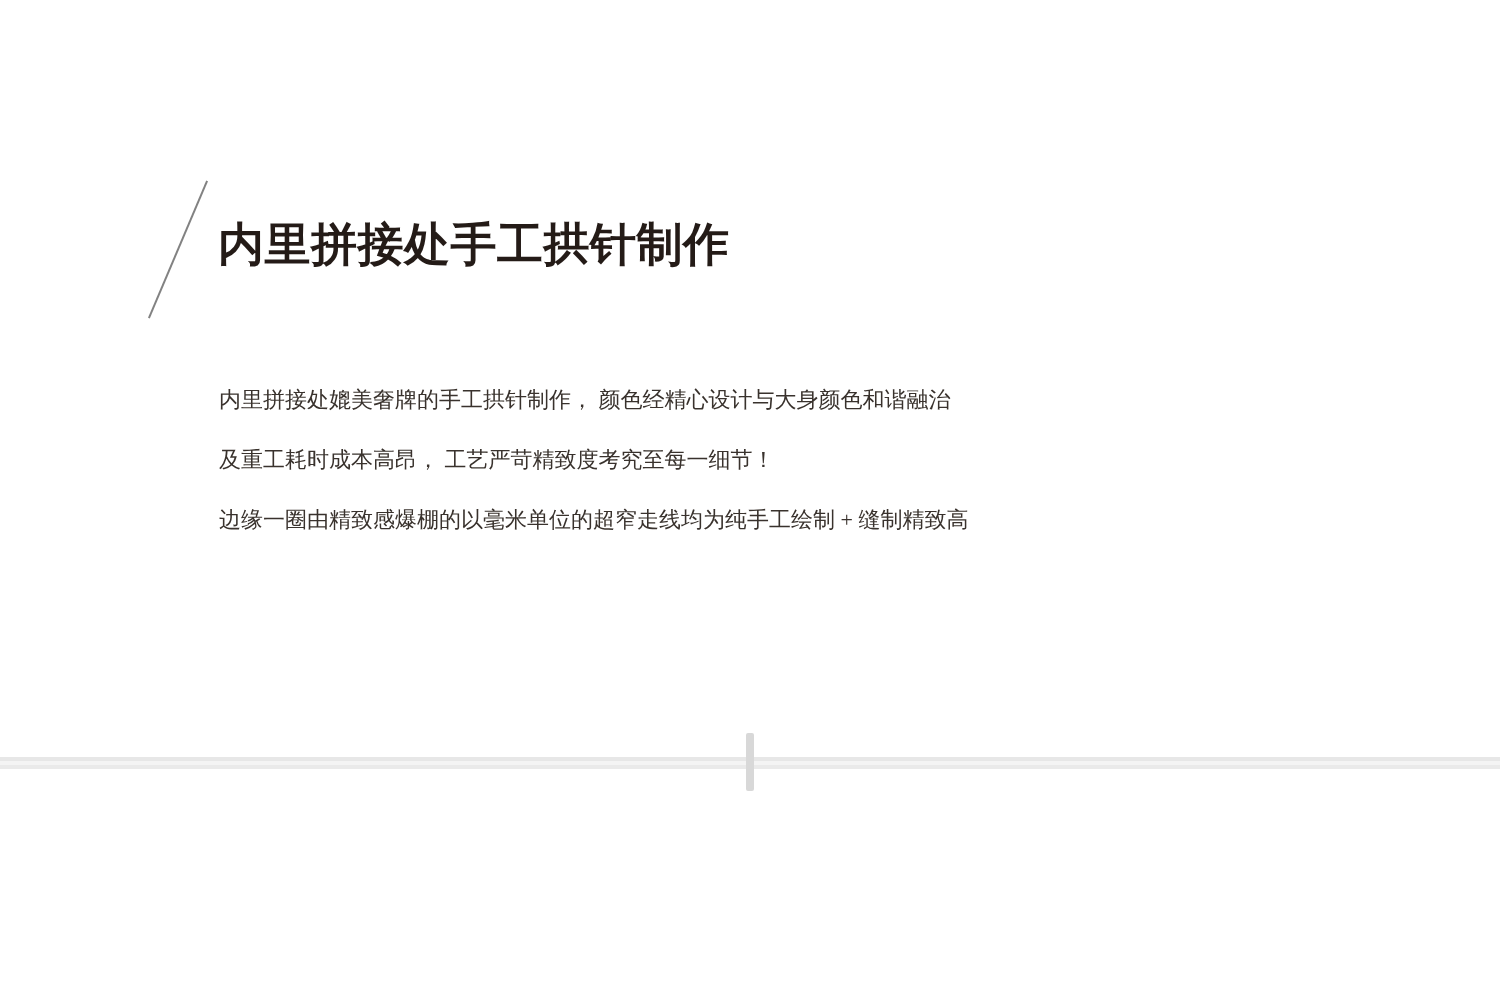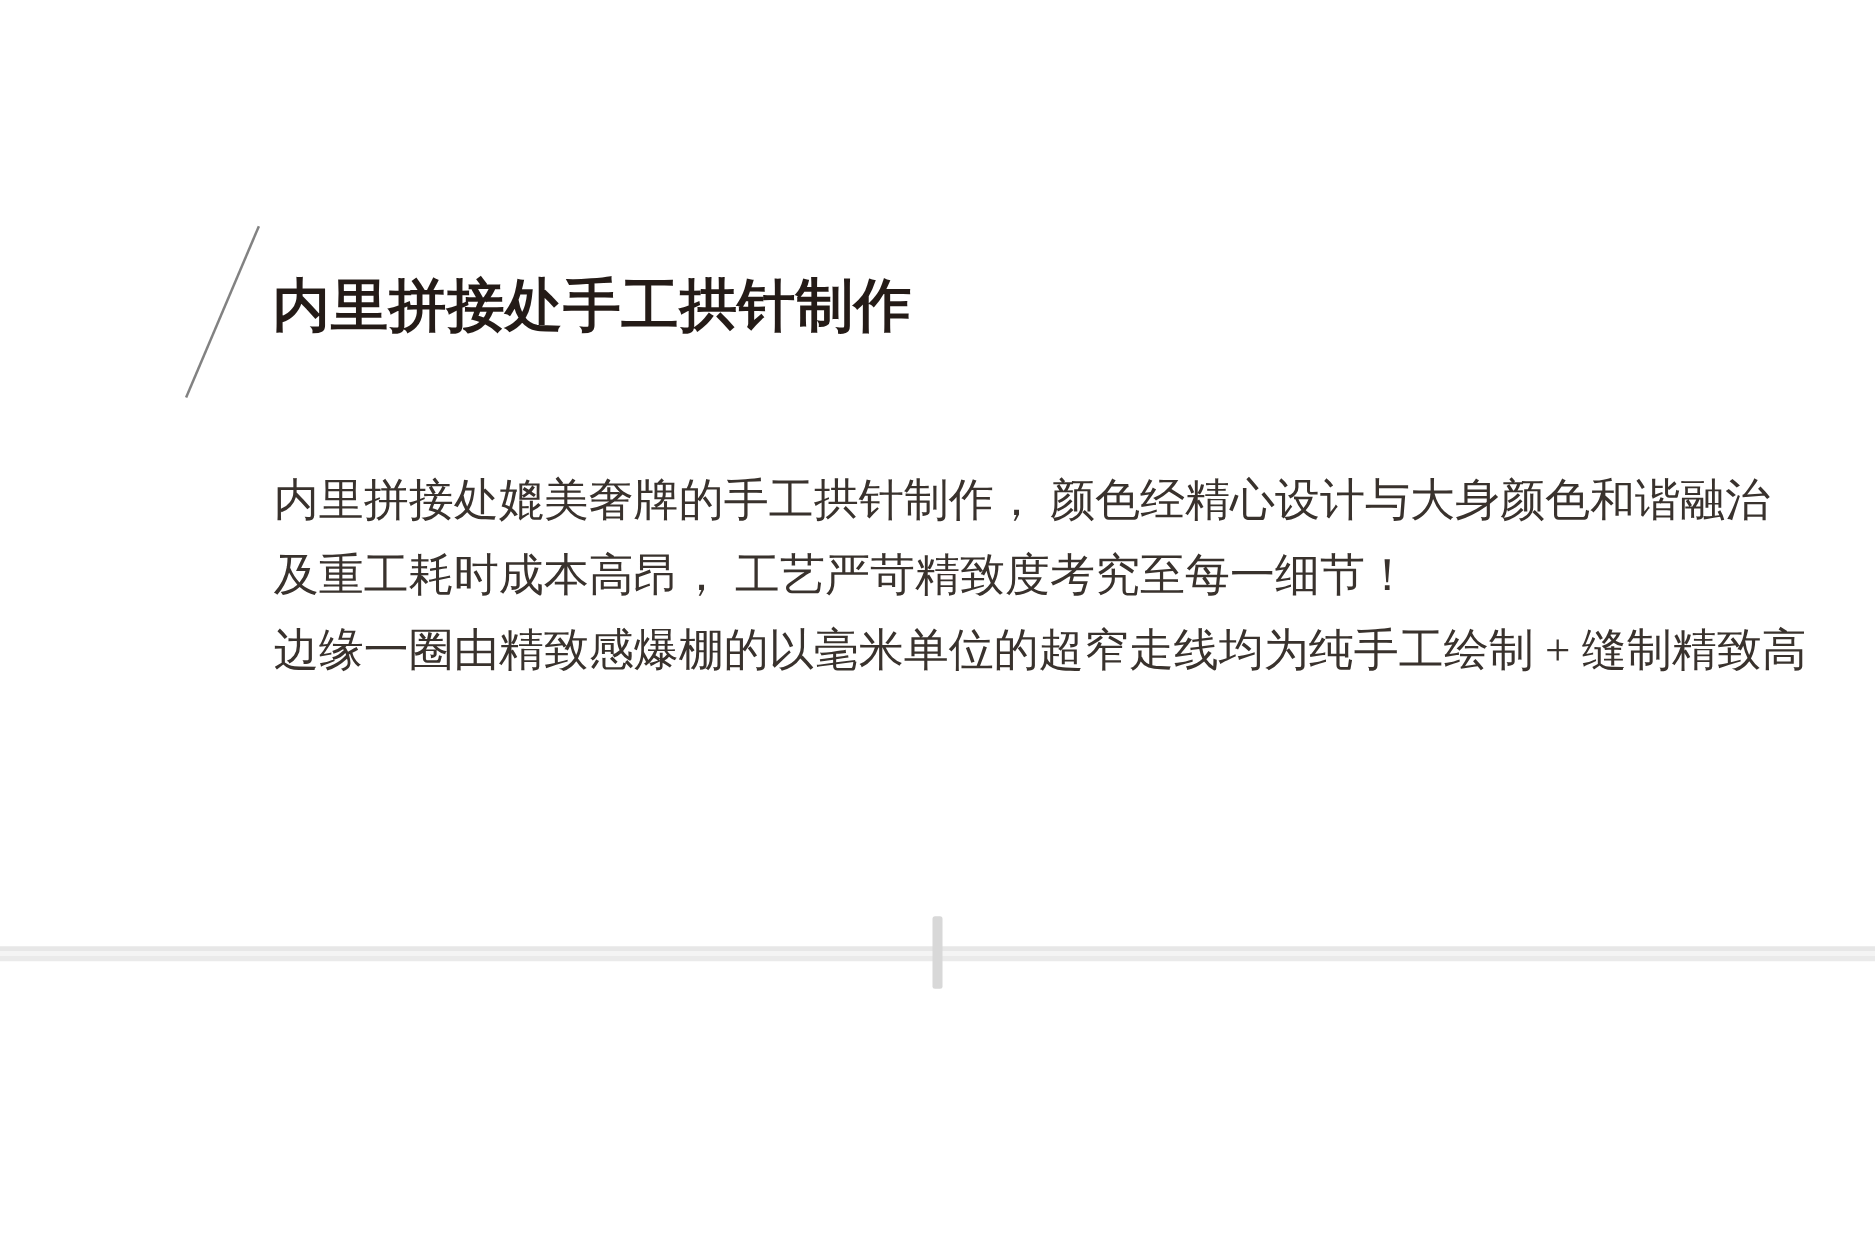--- a/index.html
+++ b/index.html
@@ -36,21 +36,21 @@
     font-weight: 700;
     letter-spacing: 0.5px;
     color: var(--heading, #241b17);
     white-space: nowrap;
   }
   .description {
     position: absolute;
     left: 219px;
     top: 370px;
     width: 1100px;
-    font-size: 36px;
+    font-size: 22px;
     line-height: 60px;
     font-weight: 400;
     color: var(--body-text, #39322d);
   }
   .description .para-line {
     white-space: nowrap;
   }
   .section-divider {
     position: absolute;
     left: 0;

